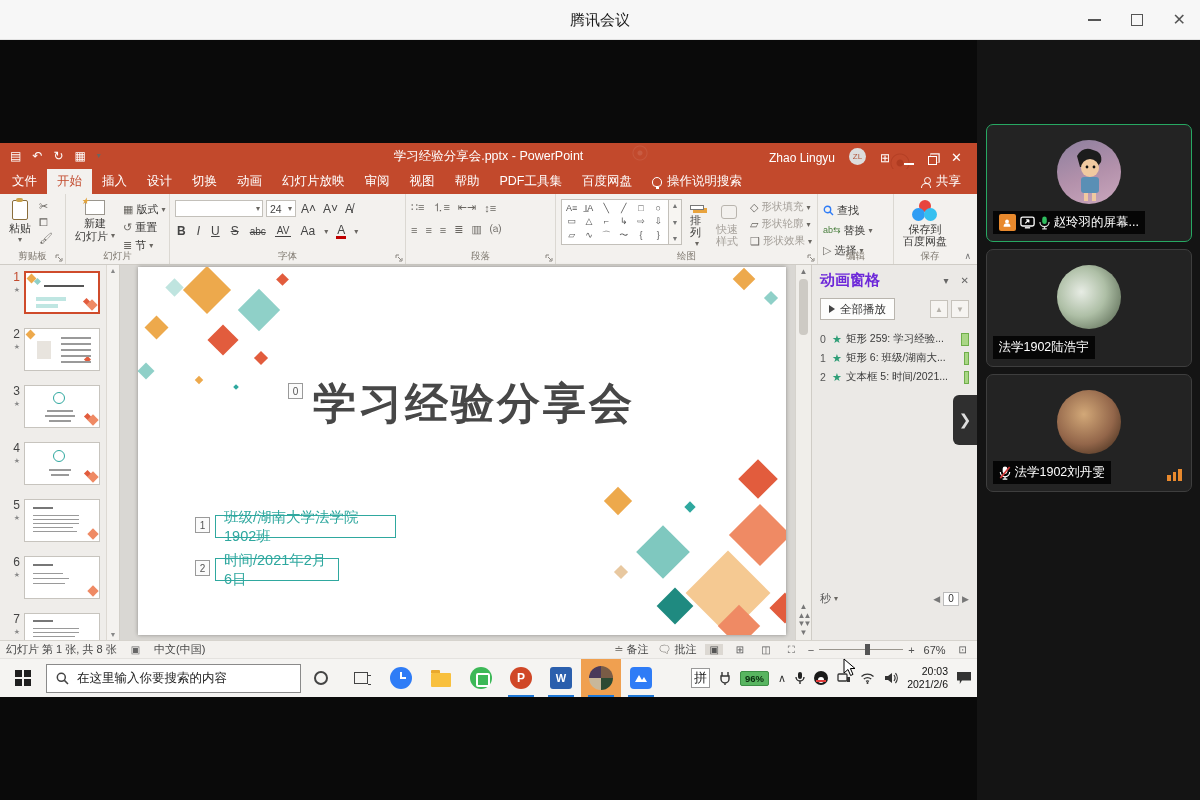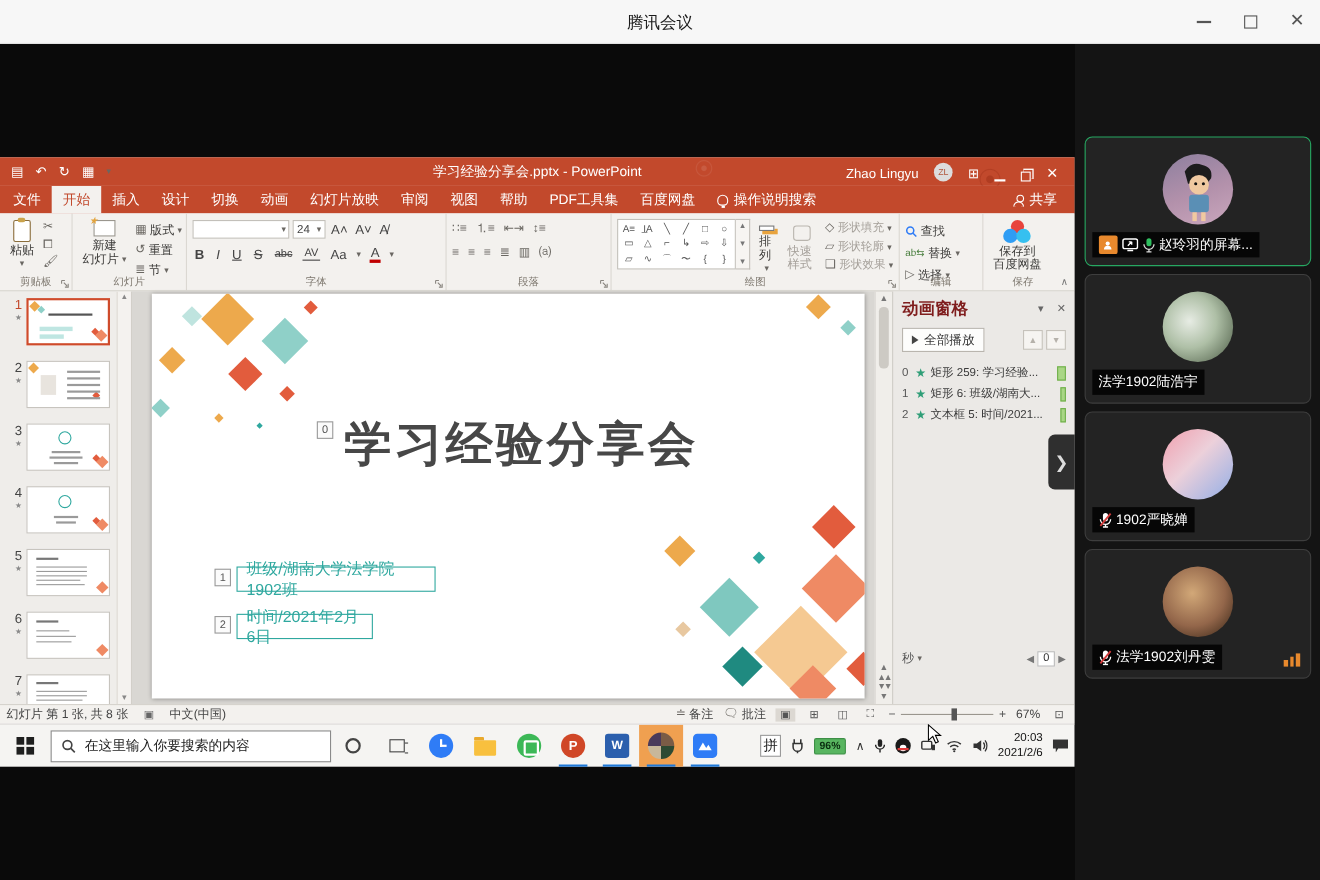--- a/index.html
+++ b/index.html
@@ -103,21 +103,21 @@
   .abadge{position:absolute;width:15px;height:16px;background:#fbfbfb;border:1px solid #9a9a9a;color:#555;font-size:10px;display:flex;align-items:center;justify-content:center;}
   .tealbox{position:absolute;border:1px solid #2fa89f;color:#2fa89f;font-size:14.5px;display:flex;align-items:center;padding:0 8px;background:#fff;}
 
   .vscroll{width:16px;background:#f0eeea;border-left:1px solid #d6d3cd;display:flex;flex-direction:column;align-items:center;font-size:8px;color:#777;padding:2px 0;}
   .vthumb{width:9px;height:56px;background:#cdcac4;border-radius:4px;margin-top:3px;}
   .vnav{margin-top:auto;display:flex;flex-direction:column;align-items:center;line-height:.8;gap:2px;padding-bottom:2px;}
 
   
   .apane{width:166px;background:#ebe9e6;border-left:1px solid #cfccc6;position:relative;padding:6px 8px;font-size:11px;}
   .ap-head{display:flex;align-items:center;}
-  .ap-title{color:#7f1d1d;font-size:15px;font-weight:bold;}
+  .ap-title{color:#6d28d9;font-size:15px;font-weight:bold;}
   .ap-head .sp{margin-left:auto;color:#666;font-size:10px;display:flex;gap:12px;}
   .ap-play{margin-top:8px;display:flex;align-items:center;}
   .playbtn{height:22px;background:#fdfdfc;border:1px solid #b9b5ae;display:flex;align-items:center;gap:5px;padding:0 8px;font-size:11.5px;color:#333;}
   .playbtn .tri{width:0;height:0;border-left:6px solid #444;border-top:4px solid transparent;border-bottom:4px solid transparent;}
   .ap-ud{margin-left:auto;display:flex;gap:3px;}
   .ap-ud b{width:18px;height:18px;background:#f6f4f1;border:1px solid #c6c2bb;color:#b5b1aa;font-size:8px;display:flex;align-items:center;justify-content:center;font-weight:normal;}
   .ap-items{margin-top:12px;display:flex;flex-direction:column;gap:5px;}
   .ap-item{display:flex;align-items:center;gap:4px;white-space:nowrap;}
   .ap-item .no{color:#555;font-size:10.5px;width:8px;}
   .ap-item .st{color:#2f9e77;font-size:11px;}
@@ -813,32 +813,20 @@
     </div>
 
     <div class="tile">
       <div class="t-avatar av2"></div>
       <div class="t-label">
           <span class="nm">法学1902陆浩宇</span>
         </div>
     </div>
 
 
-    <div class="tile">
-      <div class="t-avatar av4"></div>
-      <div class="t-label">
-        <svg width="12" height="14" viewBox="0 0 12 15">
-            <rect x="3.5" y="0.5" width="5" height="8" rx="2.5" fill="#fff"></rect>
-            <path d="M1 6.5a5 5 0 0 0 10 0" stroke="#fff" stroke-width="1.3" fill="none"></path>
-            <path d="M6 11.5v2.5M3.5 14h5" stroke="#fff" stroke-width="1.3"></path>
-            <line x1="1" y1="13" x2="11" y2="1" stroke="#d43c3c" stroke-width="1.8"></line>
-          </svg>
-        <span class="nm">1902严晓婵</span>
-      </div>
-    </div>
 
     <div class="tile">
       <div class="t-avatar av5"></div>
       <div class="t-label">
         <svg width="12" height="14" viewBox="0 0 12 15">
             <rect x="3.5" y="0.5" width="5" height="8" rx="2.5" fill="#fff"></rect>
             <path d="M1 6.5a5 5 0 0 0 10 0" stroke="#fff" stroke-width="1.3" fill="none"></path>
             <path d="M6 11.5v2.5M3.5 14h5" stroke="#fff" stroke-width="1.3"></path>
             <line x1="1" y1="13" x2="11" y2="1" stroke="#d43c3c" stroke-width="1.8"></line>
           </svg>

